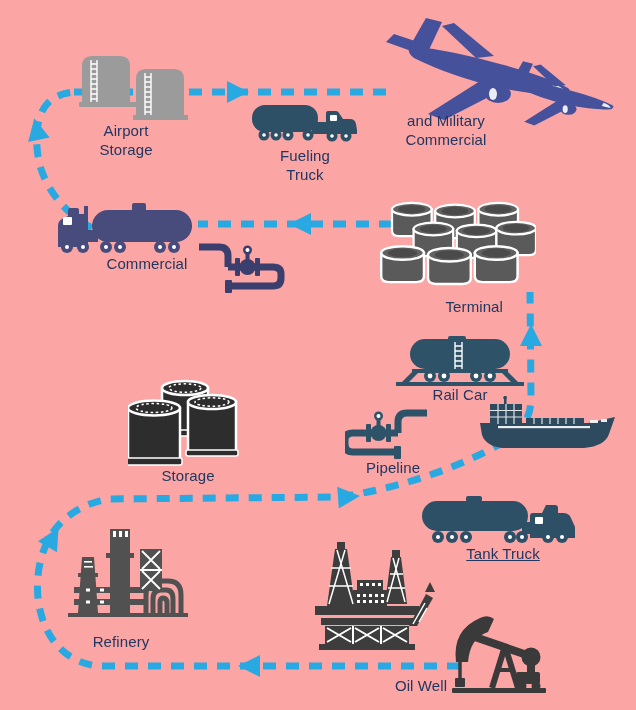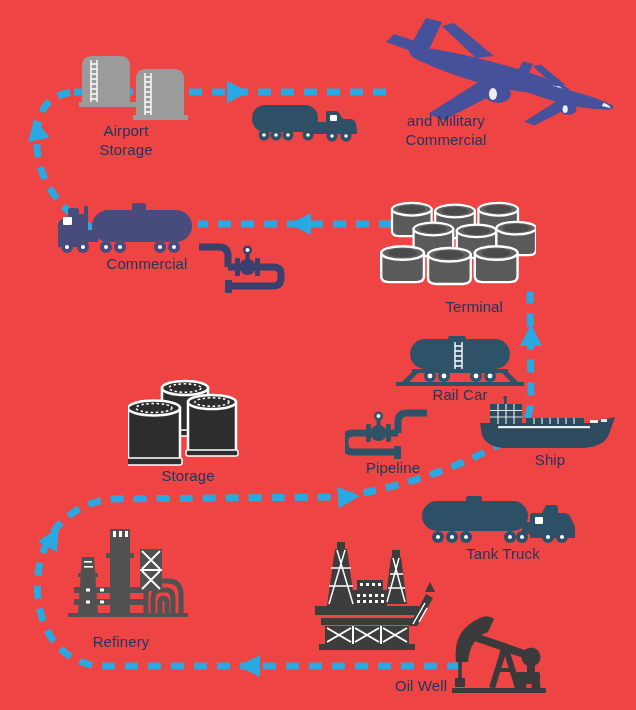--- a/index.html
+++ b/index.html
@@ -1,17 +1,17 @@
 <!DOCTYPE html>
 <html><head>
 <meta charset="utf-8">
 <style>
   html,body{margin:0;padding:0;background:#fff;}
   #stage{
-    position:relative;width:636px;height:710px;background:#ef4444;overflow:hidden;
+    position:relative;width:636px;height:710px;background:#fca5a5;overflow:hidden;
     font-family:"Liberation Sans", sans-serif;
   }
   .arrows{position:absolute;left:0;top:0;z-index:1;}
   .node{position:absolute;z-index:2;line-height:0;}
   .lbl{
     position:absolute;z-index:3;text-align:center;color:#21375F;
     font-size:15px;line-height:19px;font-weight:400;letter-spacing:.1px;
   }
   .lbl span{display:block;}
 </style>
@@ -82,20 +82,24 @@
       <g fill="#FFF">
           <circle cx="12" cy="37" r="1.8"></circle>
           <circle cx="24" cy="37" r="1.8"></circle>
           <circle cx="36" cy="37" r="1.8"></circle>
           <circle cx="56" cy="37" r="1.8"></circle>
           <circle cx="80" cy="38" r="1.8"></circle>
           <circle cx="94" cy="38" r="1.8"></circle>
         </g>
     </svg>
   </div>
+  <div class="lbl" style="left:255px;top:146px;width:100px;">
+    <span>Fueling</span>
+    <span>Truck</span>
+  </div>
 
   <div class="node" style="left:372px;top:14px;">
     <svg width="258" height="134" viewBox="0 0 258 134">
       <g transform="translate(8,2)">
         <g fill="#46519C">
           <path d="M30,30 L46,2 L62,6 L48,36 Z"></path>
           <path d="M34,36 L6,26 L14,18 L44,28 Z"></path>
           <path d="M96,42 L62,10 L74,7 L114,40 Z"></path>
           <path d="M30,30 Q70,34 120,48 Q165,60 188,72 Q192,75 186,78 Q160,80 120,72 Q70,60 34,42 Q26,36 30,30 Z"></path>
           <path d="M108,60 L48,98 L64,104 L134,68 Z"></path>
@@ -262,23 +266,20 @@
         <path d="M2,27 H110 L137,21 L131,38 Q127,50 106,52 H24 Q8,50 4,39 Z"></path>
       </g>
       <g stroke="#FFF" stroke-width="1.2" opacity="0.85">
         <path d="M20,8 V28 M28,8 V28 M36,8 V28 M12,14.5 H44 M12,21 H44"></path>
         <path d="M56,22 V28 M64,22 V28 M72,22 V28 M80,22 V28 M88,22 V28 M96,22 V28"></path>
       </g>
       <rect x="20" y="30" width="92" height="2.2" fill="#FFF" opacity="0.9"></rect>
       <rect x="112" y="24" width="8" height="3" fill="#FFF" opacity="0.9"></rect>
       <rect x="123" y="23" width="6" height="3" fill="#FFF" opacity="0.9"></rect>
     </svg>
-  </div>
-  <div class="lbl" style="left:500px;top:450px;width:100px;">
-    <span>Ship</span>
   </div>
 
   <div class="node" style="left:422px;top:496px;">
     <svg width="154" height="48" viewBox="0 0 154 48">
       <g fill="#2E5066">
         <rect x="0" y="5" width="106" height="30" rx="15"></rect>
         <rect x="44" y="0" width="16" height="6" rx="2"></rect>
         <rect x="100" y="26" width="12" height="12"></rect>
         <path d="M108,42 V20 q0,-3 3,-3 h9 l4,-8 h9 q3,0 3,3 v5 h5 q6,0 8,5 l4,9 v11 z"></path>
         <circle cx="16" cy="41" r="6"></circle>
@@ -294,21 +295,21 @@
           <circle cx="16" cy="41" r="2"></circle>
           <circle cx="30" cy="41" r="2"></circle>
           <circle cx="44" cy="41" r="2"></circle>
           <circle cx="88" cy="41" r="2"></circle>
           <circle cx="100" cy="41" r="2"></circle>
           <circle cx="126" cy="41" r="2"></circle>
           <circle cx="140" cy="41" r="2"></circle>
         </g>
     </svg>
   </div>
-  <div class="lbl" style="left:453px;top:544px;width:100px;">
+  <div class="lbl" style="left:453px;top:544px;width:100px;text-decoration:underline;">
     <span>Tank Truck</span>
   </div>
 
   <div class="node" style="left:128px;top:378px;">
     <svg width="114" height="94" viewBox="0 0 114 94">
 
       <g transform="translate(34,0)">
         <path d="M0,10 V52 Q0,56 5,56 H41 Q46,56 46,52 V10 Z" fill="#2D2D2D" stroke="#FFF" stroke-width="2.5"></path>
         <rect x="-2" y="52" width="50" height="6" rx="2" fill="#2D2D2D" stroke="#FFF" stroke-width="1.5"></rect>
         <ellipse cx="23" cy="10" rx="23" ry="7" fill="#2D2D2D" stroke="#FFF" stroke-width="2.5"></ellipse>

